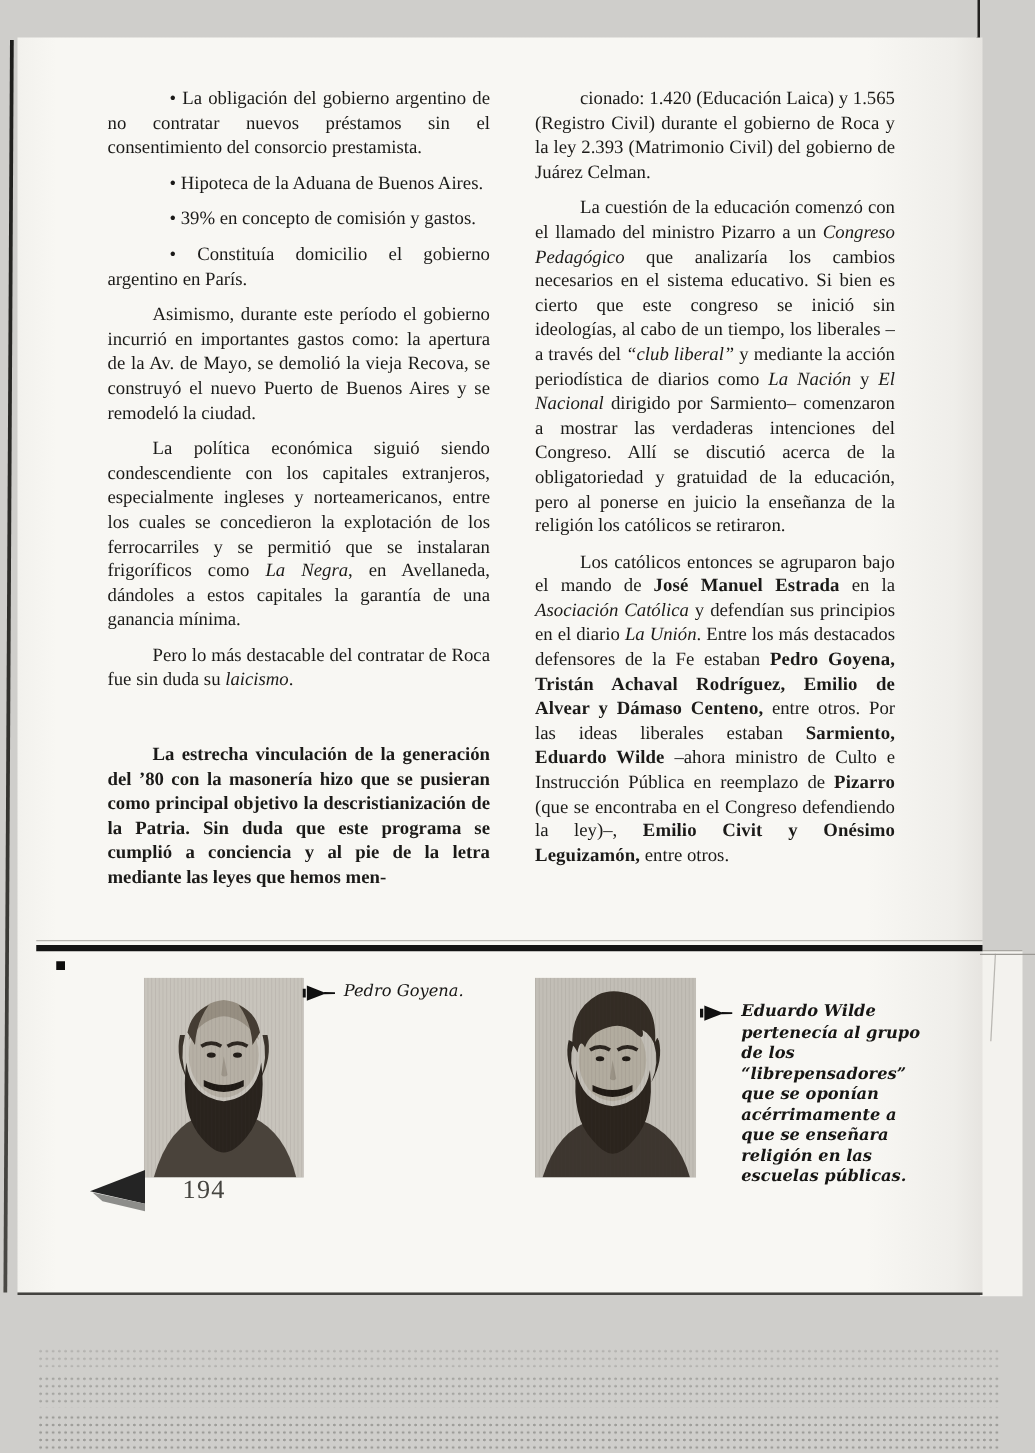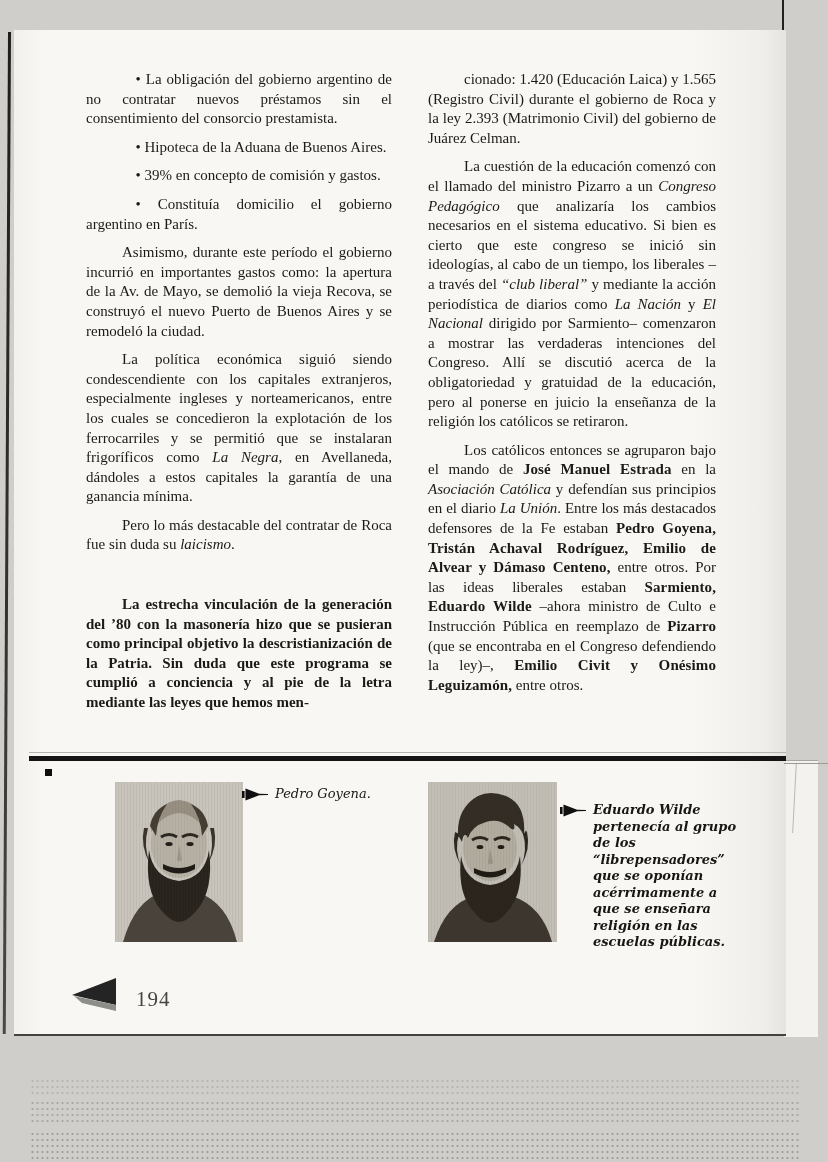--- a/index.html
+++ b/index.html
@@ -49,21 +49,21 @@
   .photo-wilde{left:414px;top:752px;width:129px;height:160px;}
   .caption{
     position:absolute;display:flex;gap:7px;align-items:flex-start;
     font-style:italic;font-size:13px;line-height:16.5px;color:#171614;
     font-family:"DejaVu Serif","Liberation Serif",serif;
   }
   .caption-goyena{left:228px;top:756px;width:140px;}
   .caption-wilde{left:546px;top:772px;width:182px;font-weight:bold;}
   .cap-marker{flex:0 0 auto;margin-top:2px;}
   
-  .pagenum-row{position:absolute;left:58px;top:948px;display:flex;align-items:flex-end;gap:20px;}
+  .pagenum-row{position:absolute;left:58px;top:906px;display:flex;align-items:flex-start;gap:30px;}
   .pagenum{font-size:21px;color:#45443f;letter-spacing:1px;margin-top:3px;}
   
   .band{position:absolute;left:30px;width:770px;
     background-image:radial-gradient(circle,rgba(100,100,95,.55) .8px,rgba(100,100,95,0) 1.3px);
     background-size:5px 6px;}
   .band-1{top:1078px;height:16px;opacity:.45;}
   .band-2{top:1100px;height:26px;opacity:.7;}
   .band-3{top:1131px;height:30px;opacity:.85;}
 </style>
 </head>

